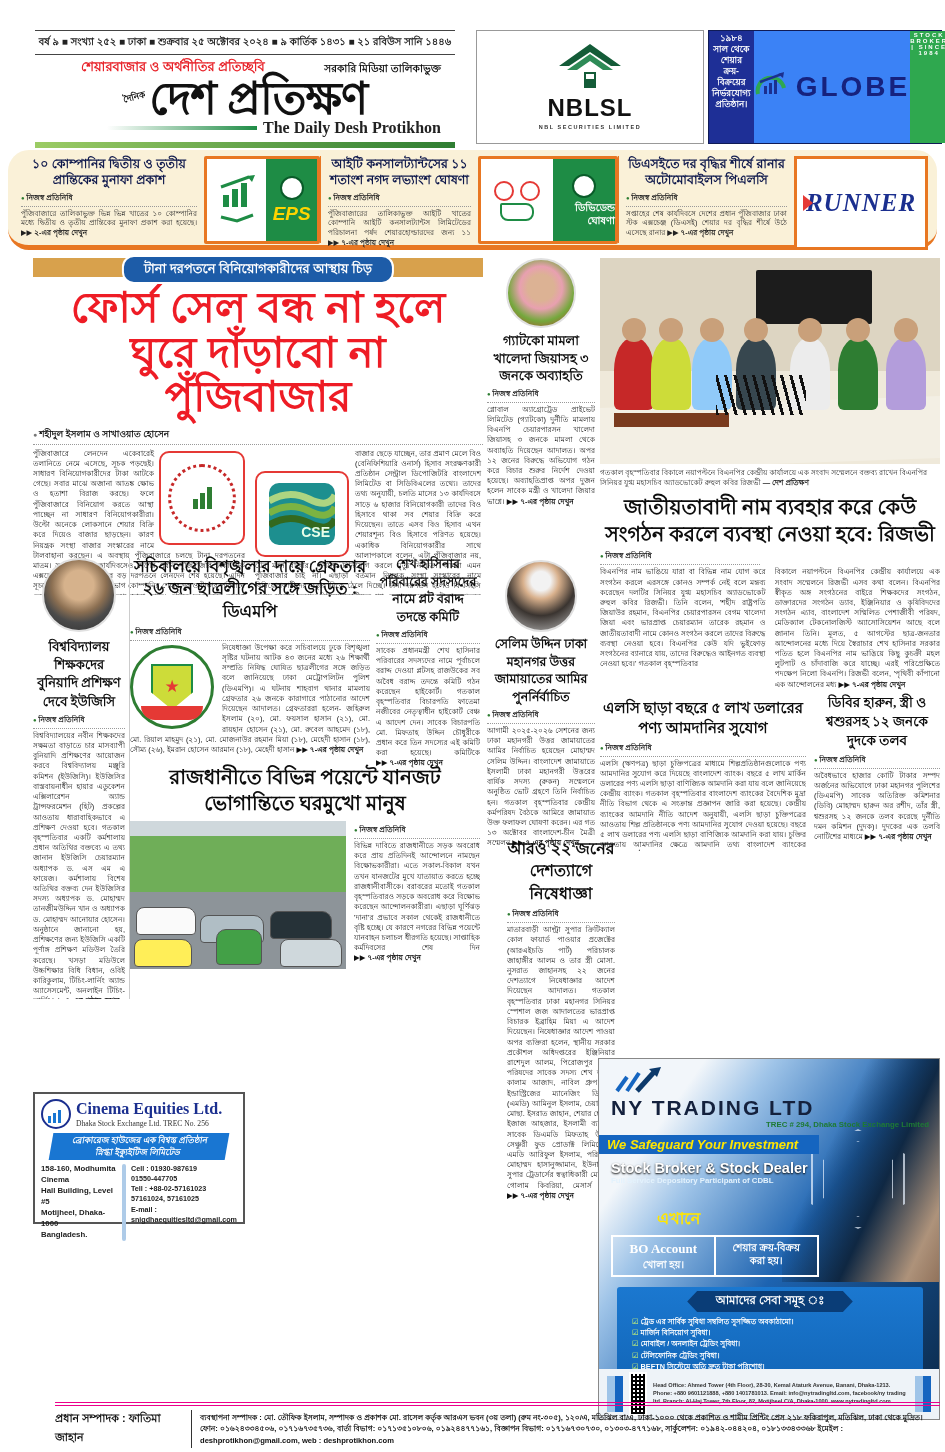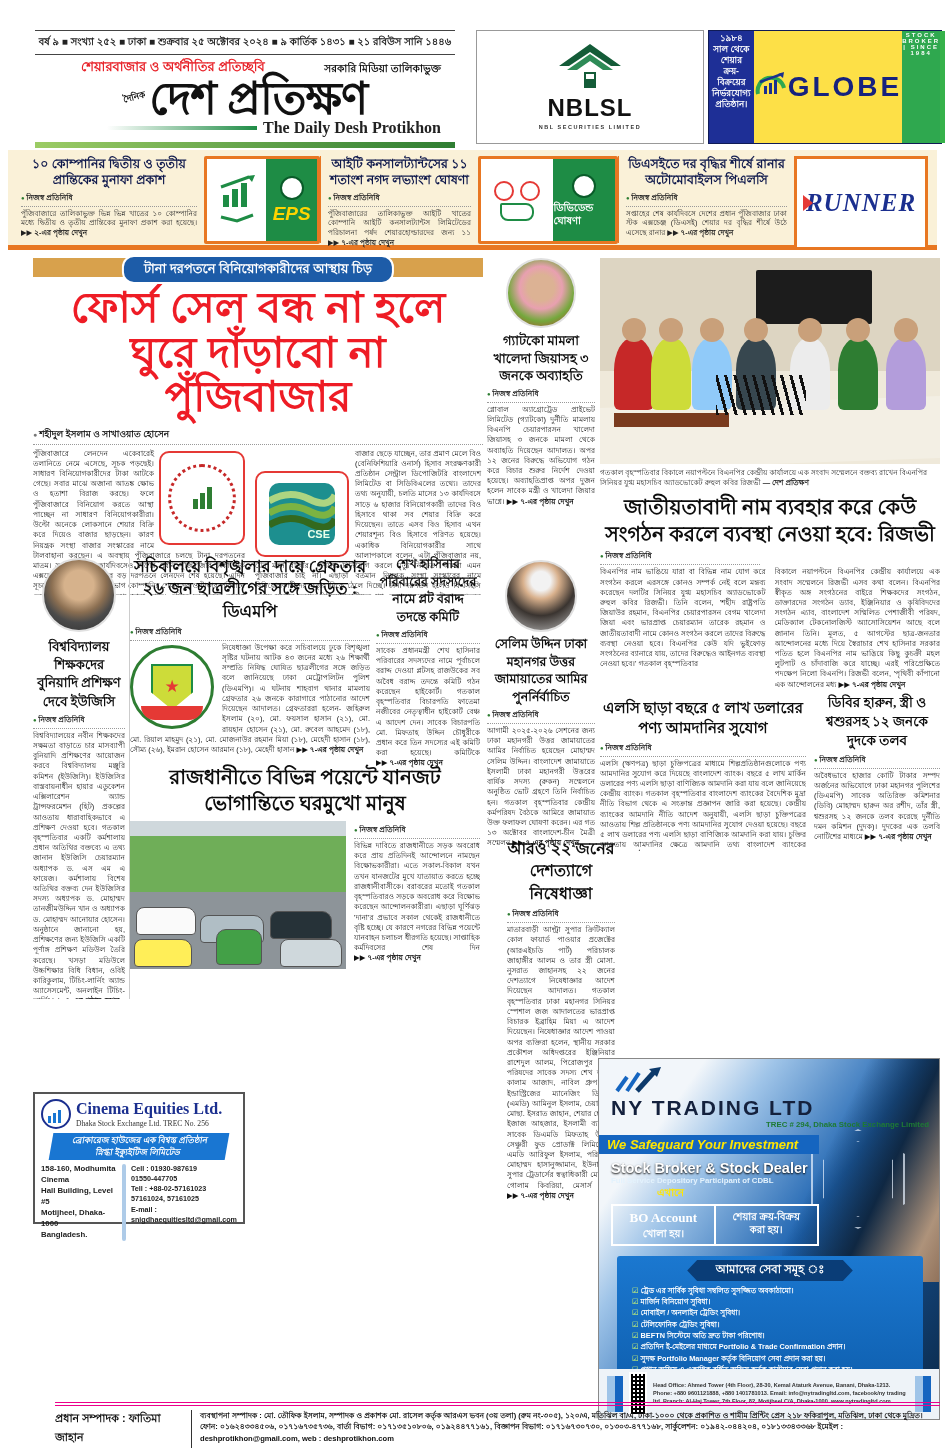--- a/index.html
+++ b/index.html
@@ -24,21 +24,21 @@
 
   
   .nblsl{border:1px solid #999;background:#fff;display:flex;flex-direction:column;
          align-items:center;justify-content:center;gap:2px;}
   .nblsl-name{font-size:24px;font-weight:900;letter-spacing:1px;}
   .nblsl-sub{font-size:5.5px;letter-spacing:1.5px;color:#333;font-weight:bold;}
 
   
   .globe{background:#1e2f96;display:flex;flex-direction:row;border:1px solid #101b56;}
   .globe-top{color:#fff;font-size:8.8px;font-weight:bold;text-align:center;padding:2px 3px;line-height:1.25;}
-  .globe-mid{background:#fde047;flex:1;display:flex;align-items:center;justify-content:center;gap:0;position:relative;}
+  .globe-mid{background:#3b82f6;flex:1;display:flex;align-items:center;justify-content:center;gap:8px;position:relative;}
   .globe-word{color:#16227e;font-weight:900;font-size:28px;letter-spacing:3px;line-height:1;}
   .globe-strip{background:#2fa84f;color:#fff;font-size:6px;font-weight:bold;letter-spacing:2px;
                text-align:center;padding:1px 0;}
   .globe-hot{background:#36b24a;display:flex;align-items:center;padding:2px 5px;gap:5px;}
   .globe-hot .hl{color:#fff;font-weight:bold;font-size:13px;border-right:2px solid #fff;padding-right:5px;}
   .globe-hot .ph{color:#fff;font-weight:bold;font-size:9.5px;line-height:1.2;}
   .globe-url{background:#0d1b5e;color:#fff;text-align:center;font-weight:bold;font-size:12px;padding:2px 0;}
 
   
   .strip{background:#faf1d8;border-bottom:5px solid #e87722;display:flex;padding:6px 6px 2px 6px;box-sizing:border-box;}
@@ -48,21 +48,21 @@
   .rep{font-size:7.5px;font-weight:bold;color:#222;margin-top:3px;}
   .rep::before{content:"● ";color:#2e7d32;font-size:6px;}
   .dotted{border-bottom:1px dotted #999;margin:2px 0 2px 0;}
   .teaser-b{font-size:7.3px;line-height:1.35;text-align:justify;color:#222;}
   .pageref{font-weight:bold;white-space:nowrap;}
   .gbox{border:3px solid #e87722;background:#fff;display:flex;box-sizing:border-box;border-radius:2px;}
   .gbox-left{flex:1;display:flex;align-items:center;justify-content:center;}
   .gbox-right{width:46%;background:#1e8c45;display:flex;flex-direction:column;align-items:center;justify-content:center;gap:3px;}
   .eps-word{color:#ffd400;font-weight:900;font-size:19px;font-style:italic;}
   .badge-circle{width:20px;height:20px;border-radius:50%;background:#fff;border:2px solid #0a5c2a;}
-  .div-word{color:#fff;font-weight:bold;font-size:10px;text-align:left;line-height:1.3;}
+  .div-word{color:#fff;font-weight:bold;font-size:10px;text-align:right;line-height:1.3;}
   .coin{width:16px;height:16px;border-radius:50%;border:2.5px solid #e53935;margin:2px auto;}
   .hand{width:30px;height:14px;border:2.5px solid #1e8c45;border-radius:2px 8px 8px 8px;}
   .runner-box{border:3px solid #e87722;background:#fff;display:flex;align-items:center;justify-content:center;position:relative;}
   .runner-word{color:#1b2f8f;font-family:"Liberation Serif","DejaVu Serif",serif;font-weight:900;
                font-style:italic;font-size:25px;letter-spacing:1px;}
   .runner-tri{position:absolute;left:6px;width:0;height:0;border-top:8px solid transparent;
               border-bottom:8px solid transparent;border-left:10px solid #e53935;}
 
   
   .kicker-wrap{background:#d8a14c;height:19px;position:relative;}
@@ -77,21 +77,21 @@
   .dse-logo{float:right;width:82px;height:90px;margin:2px 0 3px 5px;border:2.5px solid #e53935;border-radius:10px;
             display:flex;align-items:center;justify-content:center;background:#fff;}
   .dse-seal{width:62px;height:62px;border-radius:50%;border:3px dotted #c62828;display:flex;align-items:center;
             justify-content:center;}
   .dse-bars{display:flex;align-items:flex-end;gap:2px;}
   .dse-bars i{display:block;width:5px;background:#2e7d32;}
   .cse-logo{float:left;width:90px;height:82px;margin:22px 6px 2px 0;border:2.5px solid #e53935;border-radius:10px;
             background:#fff;display:flex;align-items:center;justify-content:center;}
   .cse-sq{width:66px;height:62px;border-radius:10px;background:#1d8f8f;position:relative;overflow:hidden;}
   .cse-sq svg{position:absolute;inset:0;}
-  .cse-txt{position:absolute;right:5px;bottom:2px;color:#eaffea;font-weight:bold;font-size:11px;margin-left:41px;}
+  .cse-txt{position:absolute;right:5px;bottom:2px;color:#eaffea;font-weight:bold;font-size:14px;margin-left:41px;}
 
   
   .h-black{color:#0d0d0d;font-weight:900;text-align:center;font-family:Liberation Serif, serif;}
   .portrait{border-radius:50%;border:2px solid #e0e0e0;margin:0 auto;
             background:radial-gradient(circle at 50% 36%,#d6b28c 0 26%,#8b6f52 48%,#4a4a4a 66%,#2f2f2f 100%);}
   .portrait.khaleda{background:radial-gradient(circle at 50% 42%,#dcb294 0 26%,#e8a0b0 42%,#74a83c 66%,#c62828 100%);}
   .portrait.selim{background:radial-gradient(circle at 50% 28%,#f2f2f2 0 16%,#d8b08c 30%,#3a3430 58%,#bdbdbd 100%);}
 
   
   .dmp-logo{float:left;width:78px;height:78px;margin:2px 8px 2px 0;border-radius:50%;border:3px solid #2e7d32;
@@ -126,21 +126,21 @@
   .ny-hex{position:absolute;right:34px;top:70px;width:90px;height:96px;border:2px solid #e8f2ff;opacity:.7;
           clip-path:polygon(50% 0,100% 25%,100% 75%,50% 100%,0 75%,0 25%);background:transparent;}
   .ny-hex-in{position:absolute;inset:10px;border:1px solid #e8f2ff;clip-path:inherit;}
   .ny-inner{position:relative;padding:8px 10px 0 12px;}
   .ny-name{color:#14213d;font-weight:900;font-size:21px;letter-spacing:2px;line-height:1;}
   .ny-trec{color:#1e7a34;font-weight:bold;font-size:7.8px;margin-top:2px;text-align:right;}
   .ny-slogan{background:#1565c0;color:#ffe600;font-weight:900;font-style:italic;font-size:13px;
              padding:2px 8px;margin:6px -10px 0 -12px;width:64%;}
   .ny-role{font-weight:900;font-size:14.5px;margin-top:6px;color:#fff;text-shadow:0 1px 2px #000;}
   .ny-role-sub{font-weight:bold;font-size:7.8px;color:#e3f2fd;}
-  .ny-here{color:#ffe600;font-weight:bold;font-size:10px;margin:0 0 2px 46px;}
+  .ny-here{color:#ffe600;font-weight:bold;font-size:16px;margin:21px 0 2px 46px;}
   .ny-boxes{display:flex;width:64%;border:2px solid #fff;}
   .ny-box{flex:1;border-right:2px solid #fff;padding:4px 4px;text-align:center;font-weight:bold;
           font-size:10px;line-height:1.3;}
   .ny-box:last-child{border-right:none;}
   .ny-box .en{font-family:"Liberation Serif",serif;font-size:13px;}
   .ny-serv{margin:10px 6px 0 6px;background:linear-gradient(#1b78d0,#0d5cab);border-radius:3px;padding:4px 15px 6px;}
   .ny-serv-title{margin:0 auto 4px;width:60%;background:#0a3d77;color:#fff;font-weight:bold;font-size:11.5px;
                  text-align:center;padding:1px 0;clip-path:polygon(6% 0,94% 0,100% 50%,94% 100%,6% 100%,0 50%);}
   .ny-serv ul{list-style:none;margin:0;padding:0;}
   .ny-serv li{font-size:7.3px;font-weight:bold;color:#fff;line-height:1.55;}
@@ -160,21 +160,21 @@
   .sn-sub{font-family:"Liberation Serif",serif;font-size:7.6px;color:#333;margin-top:2px;}
   .sn-banner{background:#1976d2;color:#fff;font-weight:bold;font-size:8.6px;text-align:center;line-height:1.35;
              transform:skew(-10deg);margin:4px 10px;padding:2px 0;}
   .sn-bottom{display:flex;gap:5px;margin-top:3px;}
   .sn-addr{font-size:7.8px;font-weight:bold;color:#222;white-space:pre-line;line-height:1.4;}
   .sn-div{width:5px;background:#aecbe8;border-radius:3px;}
   .sn-contact{font-size:7.2px;color:#222;white-space:pre-line;line-height:1.4;font-weight:bold;}
 
   
   .footer-rule{border-top:1px solid #ec008c;border-bottom:1px solid #ec008c;height:2px;}
-  .footer{display:flex;gap:8px;align-items:flex-start;}
+  .footer{display:flex;gap:8px;align-items:center;}
   .footer-editor{font-size:11px;font-weight:bold;color:#111;width:128px;flex:none;}
   .footer-divider{width:0;border-left:1.5px solid #333;align-self:stretch;}
   .footer-text{font-size:7.6px;font-weight:bold;color:#111;line-height:1.5;}
 </style>
 </head>
 <body>
 
 <div class="page">
 
   <div class="abs" style="left:35px;top:30px;width:420px;">
@@ -224,21 +224,21 @@
     <div class="globe-hot">
       <span class="hl">Hotline</span>
       <span class="ph">
         <span>+88 01913532021-22</span><br>
         <span>+16468289023 (USA)</span>
       </span>
     </div>
     <div class="globe-url">www.globedse.com</div>
   </div>
 
-  <div class="abs strip" style="left:8px;top:150px;width:929px;height:100px;">
+  <div class="abs strip" style="left:8px;top:150px;width:929px;height:100px;border-radius:21px;">
     <div class="tcell" style="width:190px;">
       <div class="teaser-h">১০ কোম্পানির দ্বিতীয় ও তৃতীয় প্রান্তিকের মুনাফা প্রকাশ</div>
       <div class="rep">নিজস্ব প্রতিনিধি</div>
       <div class="dotted"></div>
       <div class="teaser-b"><span>পুঁজিবাজারে তালিকাভুক্ত ভিন্ন ভিন্ন খাতের ১০ কোম্পানির মধ্যে দ্বিতীয় ও তৃতীয় প্রান্তিকের মুনাফা প্রকাশ করা হয়েছে।</span>
         <span class="pageref">▶▶ ২-এর পৃষ্ঠায় দেখুন</span></div>
     </div>
     <div class="gbox" style="width:116px;height:88px;">
       <div class="gbox-left">
         <svg width="40" height="50" viewBox="0 0 40 50">

